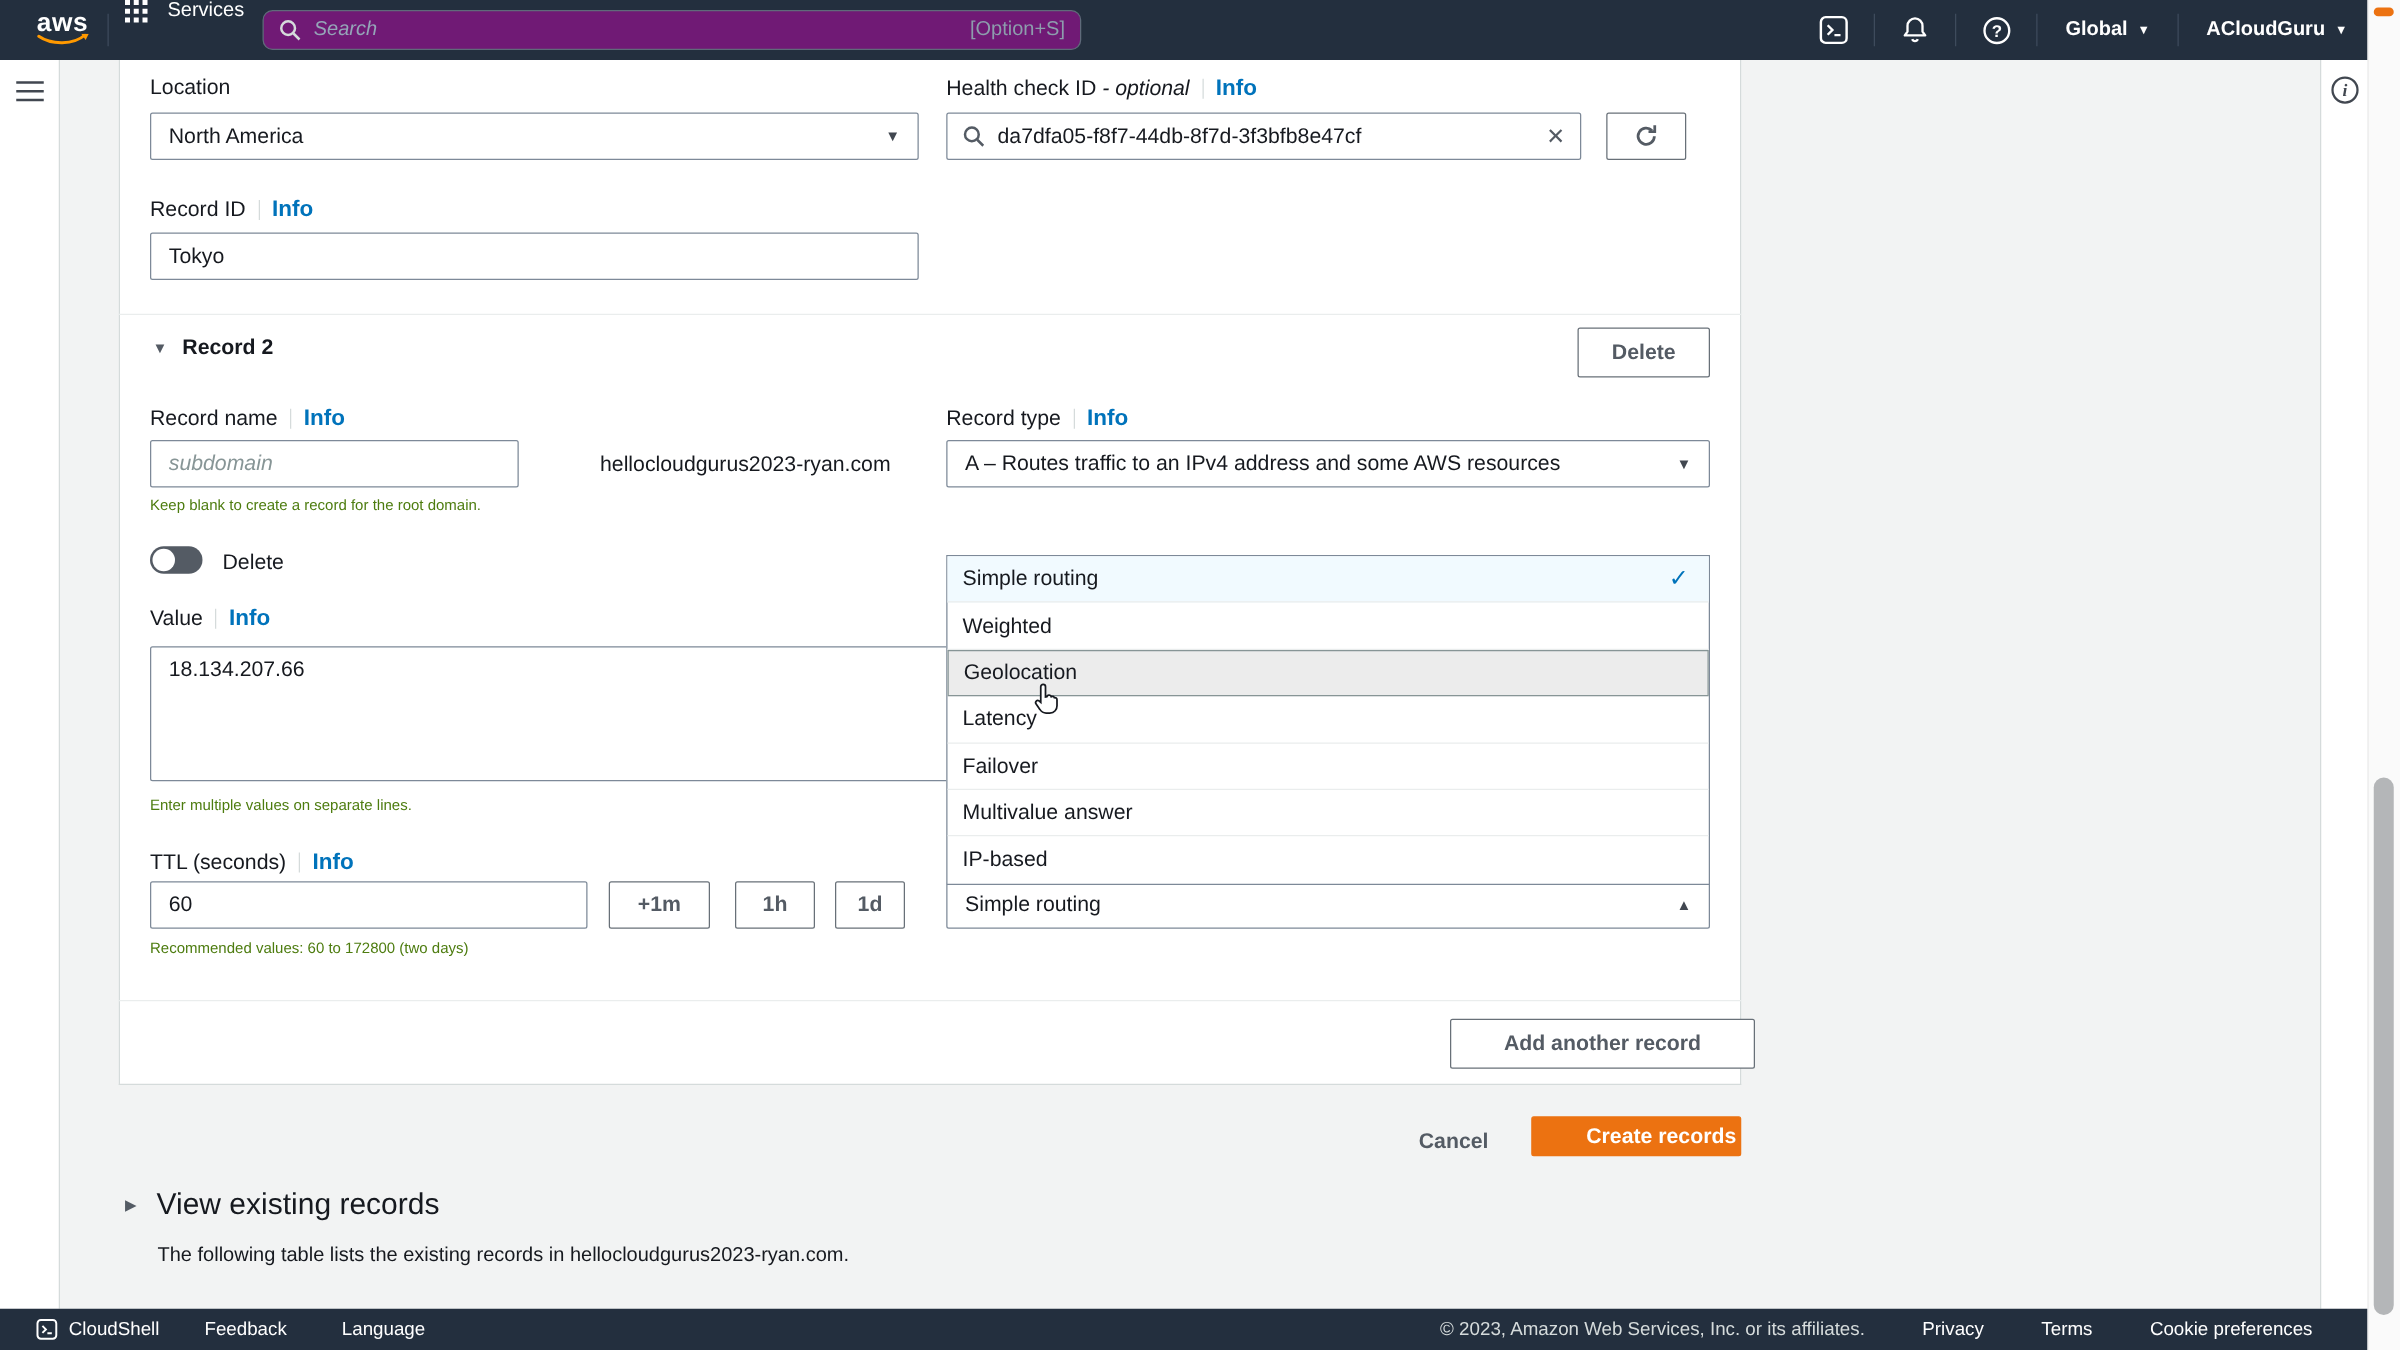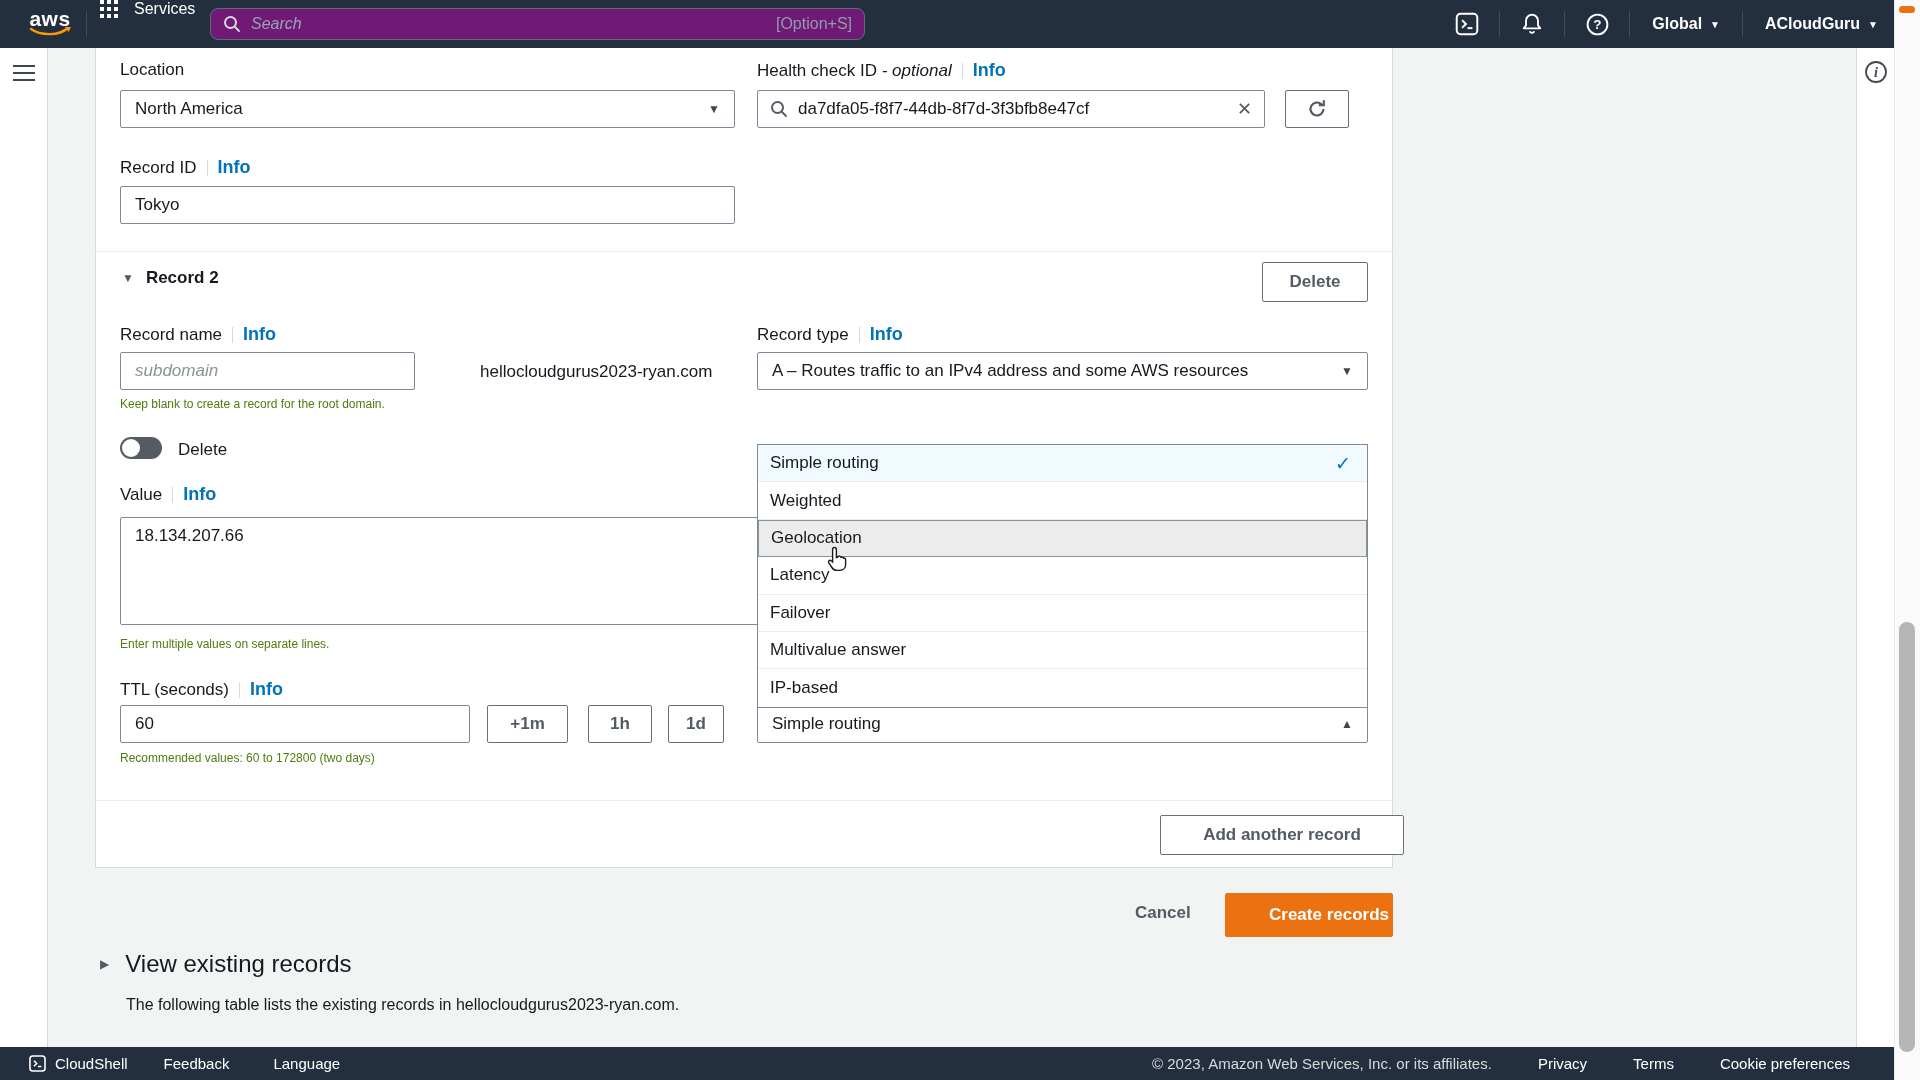--- a/index.html
+++ b/index.html
@@ -310,21 +310,21 @@
     <span>Simple routing</span>
     <span class="caret">▲</span>
   </div>
 
   <div class="hr" style="top:800px;"></div>
   <div class="btn" style="left:1160px; top:815px; width:244px; height:40px;">
     <span>Add another record</span>
   </div>
 
   <div class="link-btn" style="left:1135px; top:903px;">Cancel</div>
-  <div class="btn btn-primary" style="left:1225px; top:893px; width:168px; height:44px;padding-left:40px;">
+  <div class="btn btn-primary" style="left:1225px; top:893px; width:168px; height:32px;padding-left:40px;">
     <span>Create records</span>
   </div>
 
   <div class="view-head" style="left:100px; top:950px;">
     <span class="tri">▶</span>
     <span class="view-title">View existing records</span>
   </div>
   <div class="view-desc" style="left:126px; top:996px;">The following table lists the existing records in hellocloudgurus2023-ryan.com.</div>
 
   <div class="footbar">

